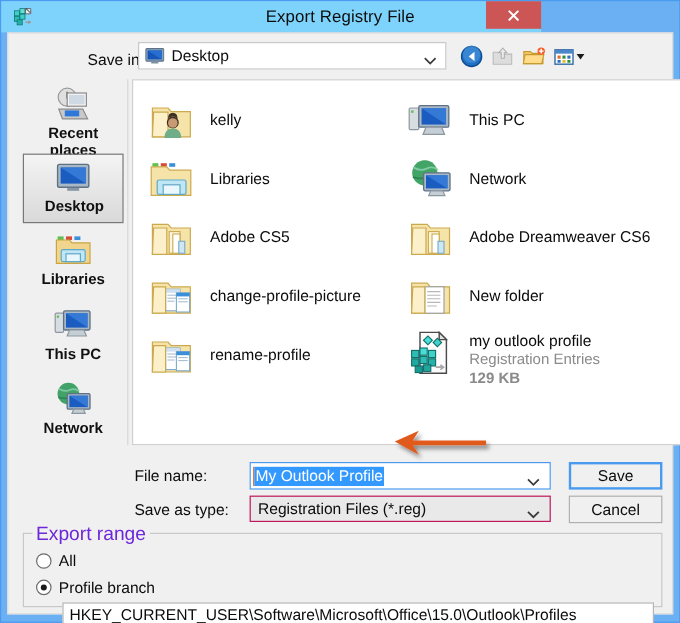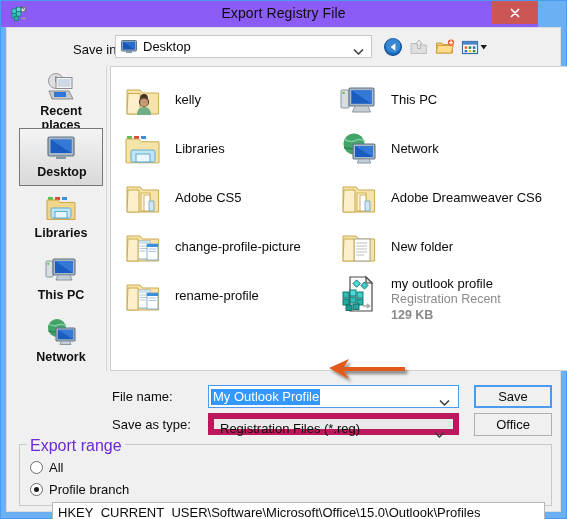--- a/index.html
+++ b/index.html
@@ -17,22 +17,22 @@
     left: 0; top: 0;
     width: 567px; height: 519px;
     background: #6cb0f4;
     border: 1px solid #4a9bf0;
   }
 
   
   .titlebar {
     position: absolute;
     left: 0; top: 0;
-    width: 537px; height: 26px;
-    background: #8b5cf6;
+    width: 450px; height: 26px;
+    background: #7dd3fc;
   }
   .title-text {
     position: absolute;
     left: 0; top: 4px;
     width: 565px;
     text-align: center;
     font-size: 14px;
     color: #0d0d0d;
     letter-spacing: .1px;
   }
@@ -181,21 +181,21 @@
   }
   .caret {
     position: absolute; left: 2px; top: 3px;
     width: 1px; height: 16px; background: #d05a20;
   }
   .stype-combo {
     position: absolute;
     left: 201px; top: 385px;
     width: 251px; height: 22px;
     background: #e9e9e9;
-    border: 6px solid #be185d;
+    border: 1px solid #be185d;
     cursor: pointer;
   }
   .stype-combo .ct {
     position: absolute; left: 6px; top: 2px;
     font-size: 13px; color: #0b0b0b;
   }
   .combo-chev { position: absolute; right: 8px; top: 6px; }
 
   .btn {
     position: absolute;
@@ -566,21 +566,21 @@
               <rect x="4" y="24" width="6" height="6" fill="#1fa9a1"></rect>
               <rect x="11" y="22" width="6" height="6" fill="#2dbdb5"></rect>
               <rect x="18" y="24" width="6" height="6" fill="#26b2aa"></rect>
               <rect x="7" y="30" width="6" height="5.5" fill="#1b9a93"></rect>
               <rect x="14" y="29" width="6" height="5.5" fill="#22a7a0"></rect>
             </g>
             <path d="M24 31 l6 0 M28 29 l2.6 2 l-2.6 2" stroke="#a8a8a8" stroke-width="1.4" fill="none"></path>
           </svg>
         </span>
         <span class="fn">my outlook profile</span>
-        <span class="fd">Registration Recent</span>
+        <span class="fd">Registration Entries</span>
         <span class="fs">129 KB</span>
       </div>
     </div>
 
     <div class="frm-label" style="left:105px; top:361px;">File name:</div>
     <div class="fname-combo">
       <span class="caret"></span>
       <span class="fname-sel">My Outlook Profile</span>
       <span class="combo-chev" style="top:7px;">
         <svg width="11" height="8" viewBox="0 0 11 8">
@@ -593,21 +593,21 @@
     <div class="stype-combo">
       <span class="ct">Registration Files (*.reg)</span>
       <span class="combo-chev">
         <svg width="11" height="8" viewBox="0 0 11 8">
             <path d="M1 1.5 L5.5 6 L10 1.5" stroke="#3a3a3a" stroke-width="1.5" fill="none"></path>
           </svg>
       </span>
     </div>
 
     <div class="btn primary" style="left:467px; top:357px;">Save</div>
-    <div class="btn" style="left:467px; top:385px;">Office</div>
+    <div class="btn" style="left:467px; top:385px;">Cancel</div>
 
     <div class="group"></div>
     <div class="group-title">Export range</div>
 
     <div class="radio-row" style="left:23px; top:432px;">
       <span class="radio-dot"></span>
       <span class="radio-lbl">All</span>
     </div>
 
     <div class="radio-row" style="left:23px; top:454px;">

